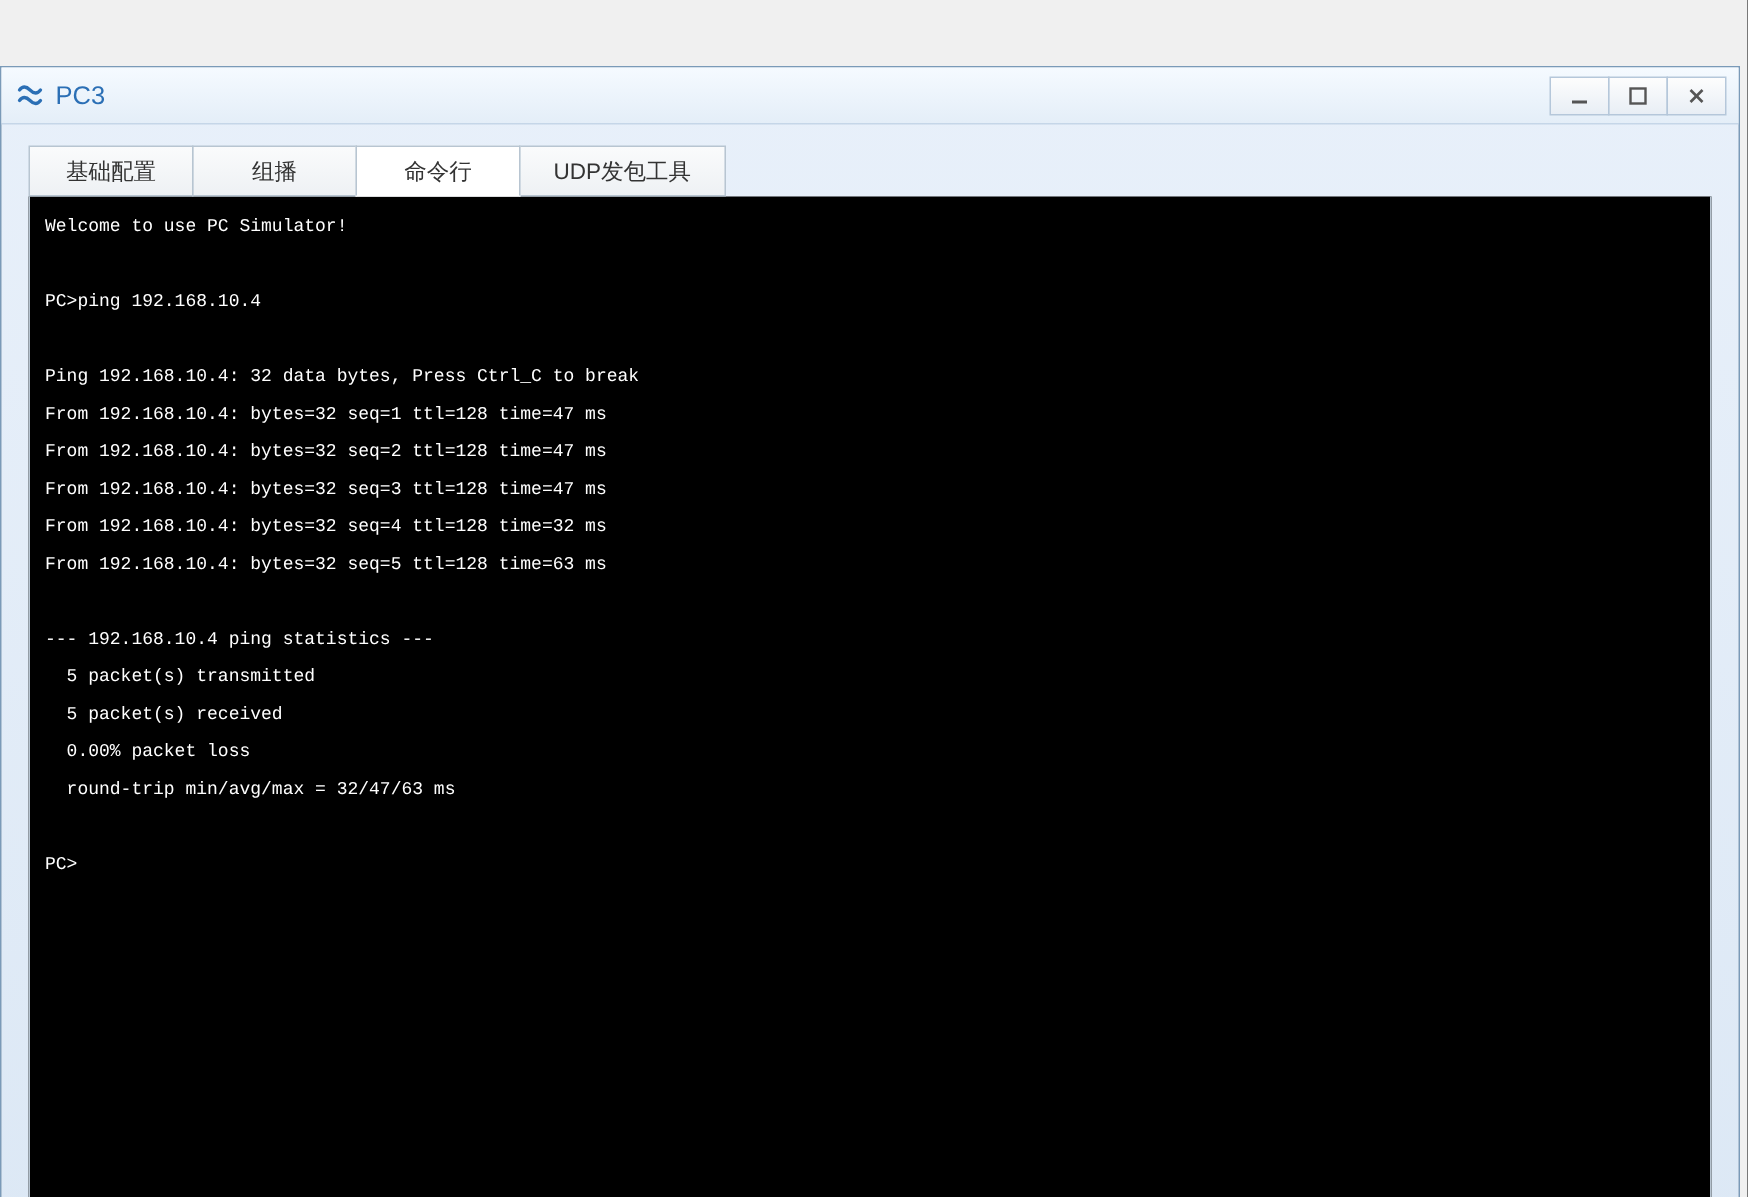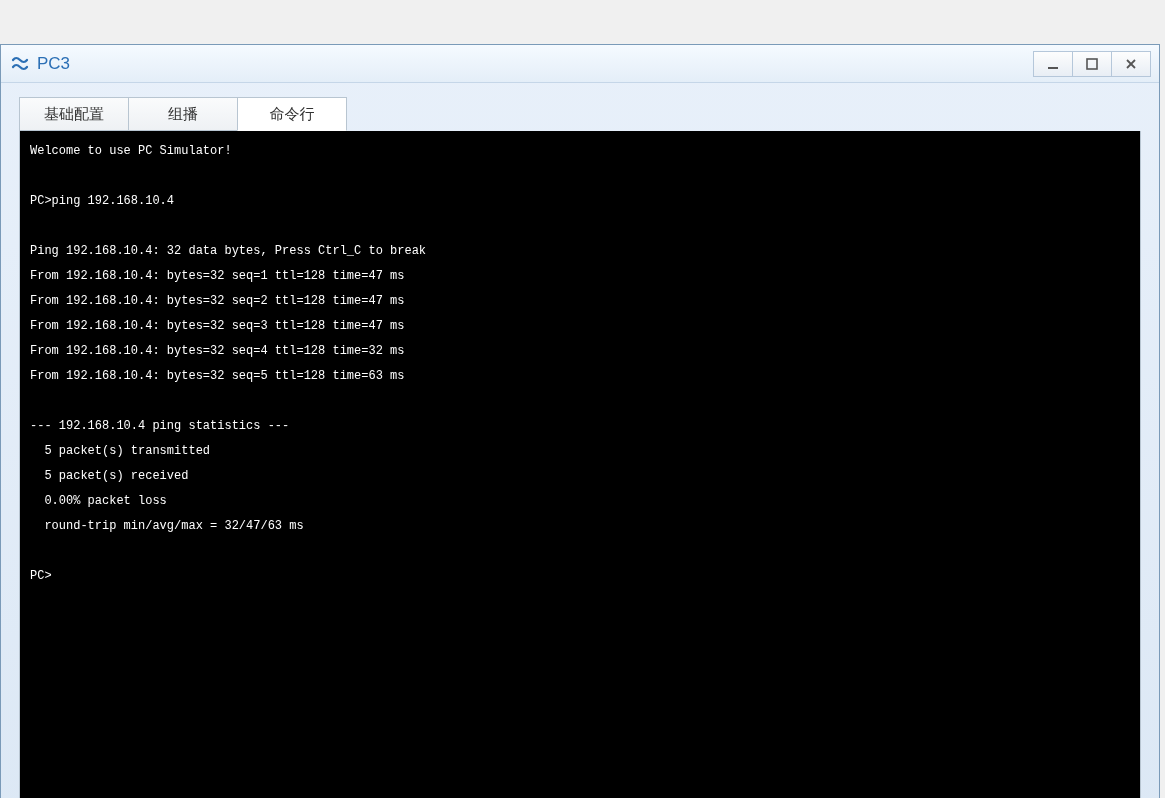--- a/index.html
+++ b/index.html
@@ -139,20 +139,21 @@
           </svg>
       </div>
     </div>
   </div>
 
   <div class="content-area">
     <div class="tabs">
       <div class="tab">基础配置</div>
       <div class="tab">组播</div>
       <div class="tab active">命令行</div>
+      <div class="tab">UDP发包工具</div>
     </div>
 
     <div class="terminal" id="terminal">Welcome to use PC Simulator!
 
 PC&gt;ping 192.168.10.4
 
 Ping 192.168.10.4: 32 data bytes, Press Ctrl_C to break
 From 192.168.10.4: bytes=32 seq=1 ttl=128 time=47 ms
 From 192.168.10.4: bytes=32 seq=2 ttl=128 time=47 ms
 From 192.168.10.4: bytes=32 seq=3 ttl=128 time=47 ms

